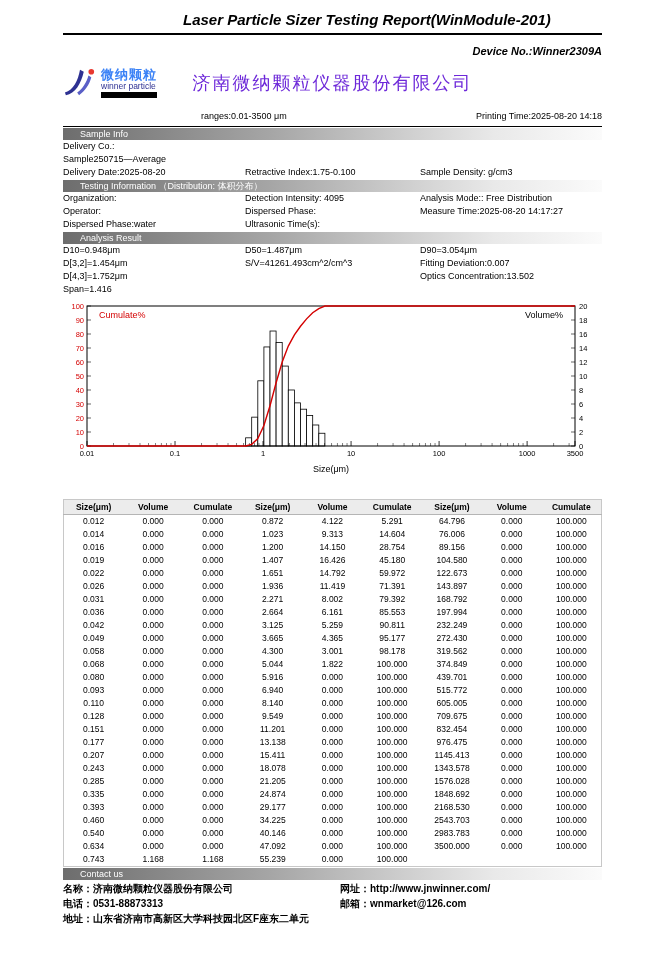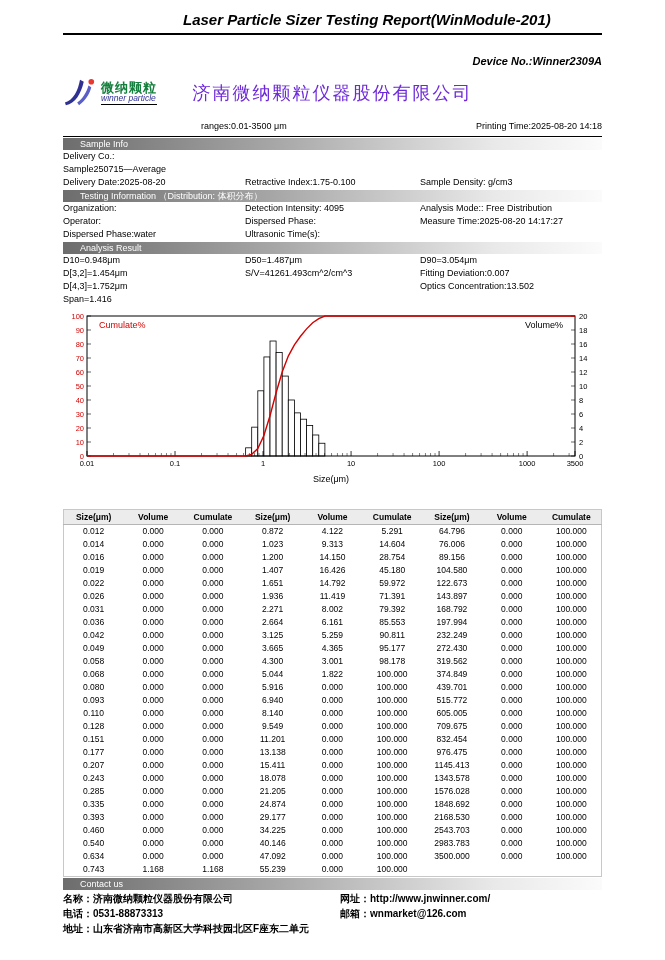--- a/index.html
+++ b/index.html
@@ -2,26 +2,26 @@
 <html><head>
 <meta charset="utf-8">
 <style>
   *{box-sizing:border-box;margin:0;padding:0}
   html,body{width:665px;background:#fff}
   body{font-family:"Liberation Sans",sans-serif;color:#000}
   .page{width:665px;height:960px;padding:10px 63px 0;overflow:hidden;position:relative;background:#fff}
   .title{font-size:15px;font-weight:bold;font-style:italic;text-align:left;padding-left:120px;line-height:20px;white-space:nowrap}
   .rule{border:none;border-top:2px solid #000;margin-top:3px}
   .rule2{border:none;border-top:1.5px solid #000;margin-top:2px}
-  .device{font-style:italic;font-weight:bold;font-size:11px;text-align:right;margin-top:20px}
+  .device{font-style:italic;font-weight:bold;font-size:11px;text-align:right;margin-top:10px}
   .brandrow{display:flex;align-items:center;height:48px;margin-top:2px}
   .logo{width:128px;display:flex;align-items:center;gap:4px}
   .logo-text{display:flex;flex-direction:column;line-height:1.05}
-  .logo-cn{font-size:13px;font-weight:bold;color:#15803d;letter-spacing:1px}
-  .logo-en{font-size:8.5px;font-style:italic;color:#2e3192;border-bottom:1px solid #000000;padding-bottom:1px}
+  .logo-cn{font-size:13px;font-weight:bold;color:#3b82f6;letter-spacing:1px}
+  .logo-en{font-size:8.5px;color:#2e3192;border-bottom:6px solid #000000;padding-bottom:1px}
   .company{flex:1;text-align:center;font-size:18px;color:#6d28d9;letter-spacing:2px;font-family:"Liberation Serif",serif}
   .brand-spacer{width:128px}
   .metarow{display:flex;font-size:9px;margin:3px 0 4px;line-height:12px}
   .ranges{margin-left:138px}
   .printing{margin-left:auto}
   .bar{height:12px;line-height:12px;color:#fff;font-size:9px;padding-left:17px;margin-top:1px;
        background:linear-gradient(90deg,#6d6d6d 0%,#a8a8a8 40%,#e9e9e9 80%,#fbfbfb 100%)}
   .info-grid .info-row{display:grid;grid-template-columns:182px 175px 1fr;height:13px;line-height:13px;font-size:9px}
   .info-grid .info-cell{white-space:nowrap;overflow:hidden}
   .chart{margin-top:2px}

